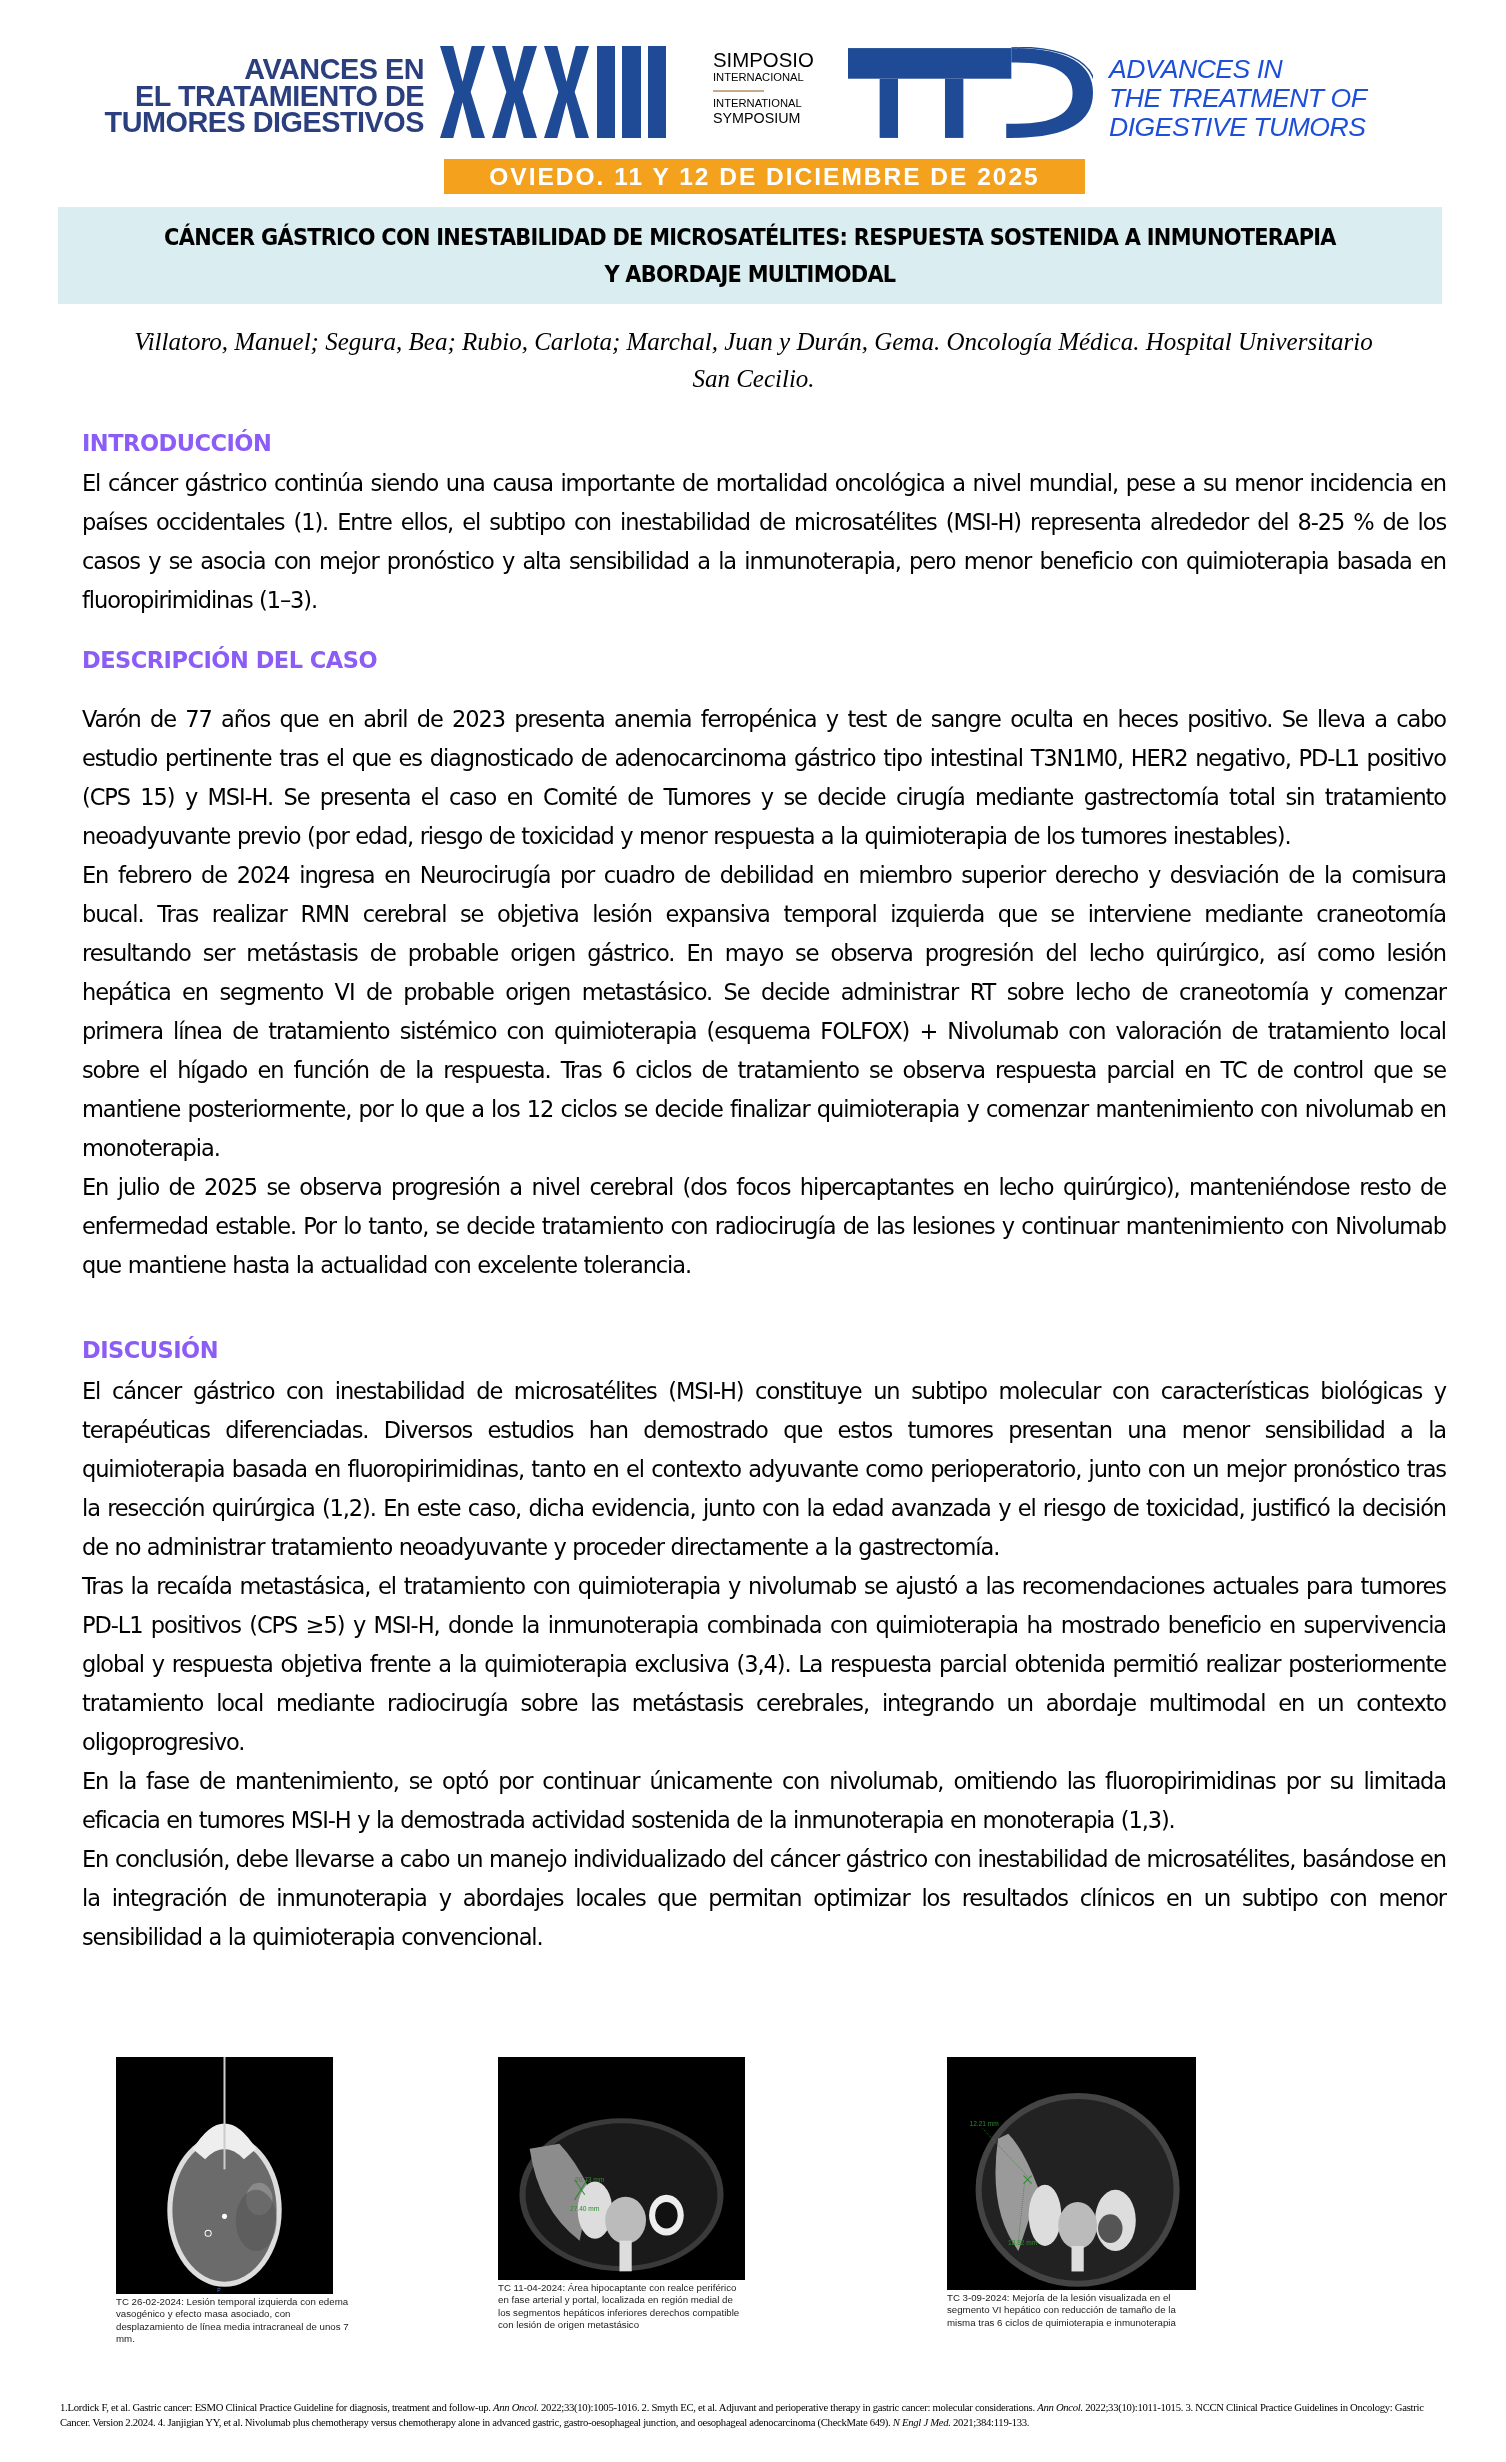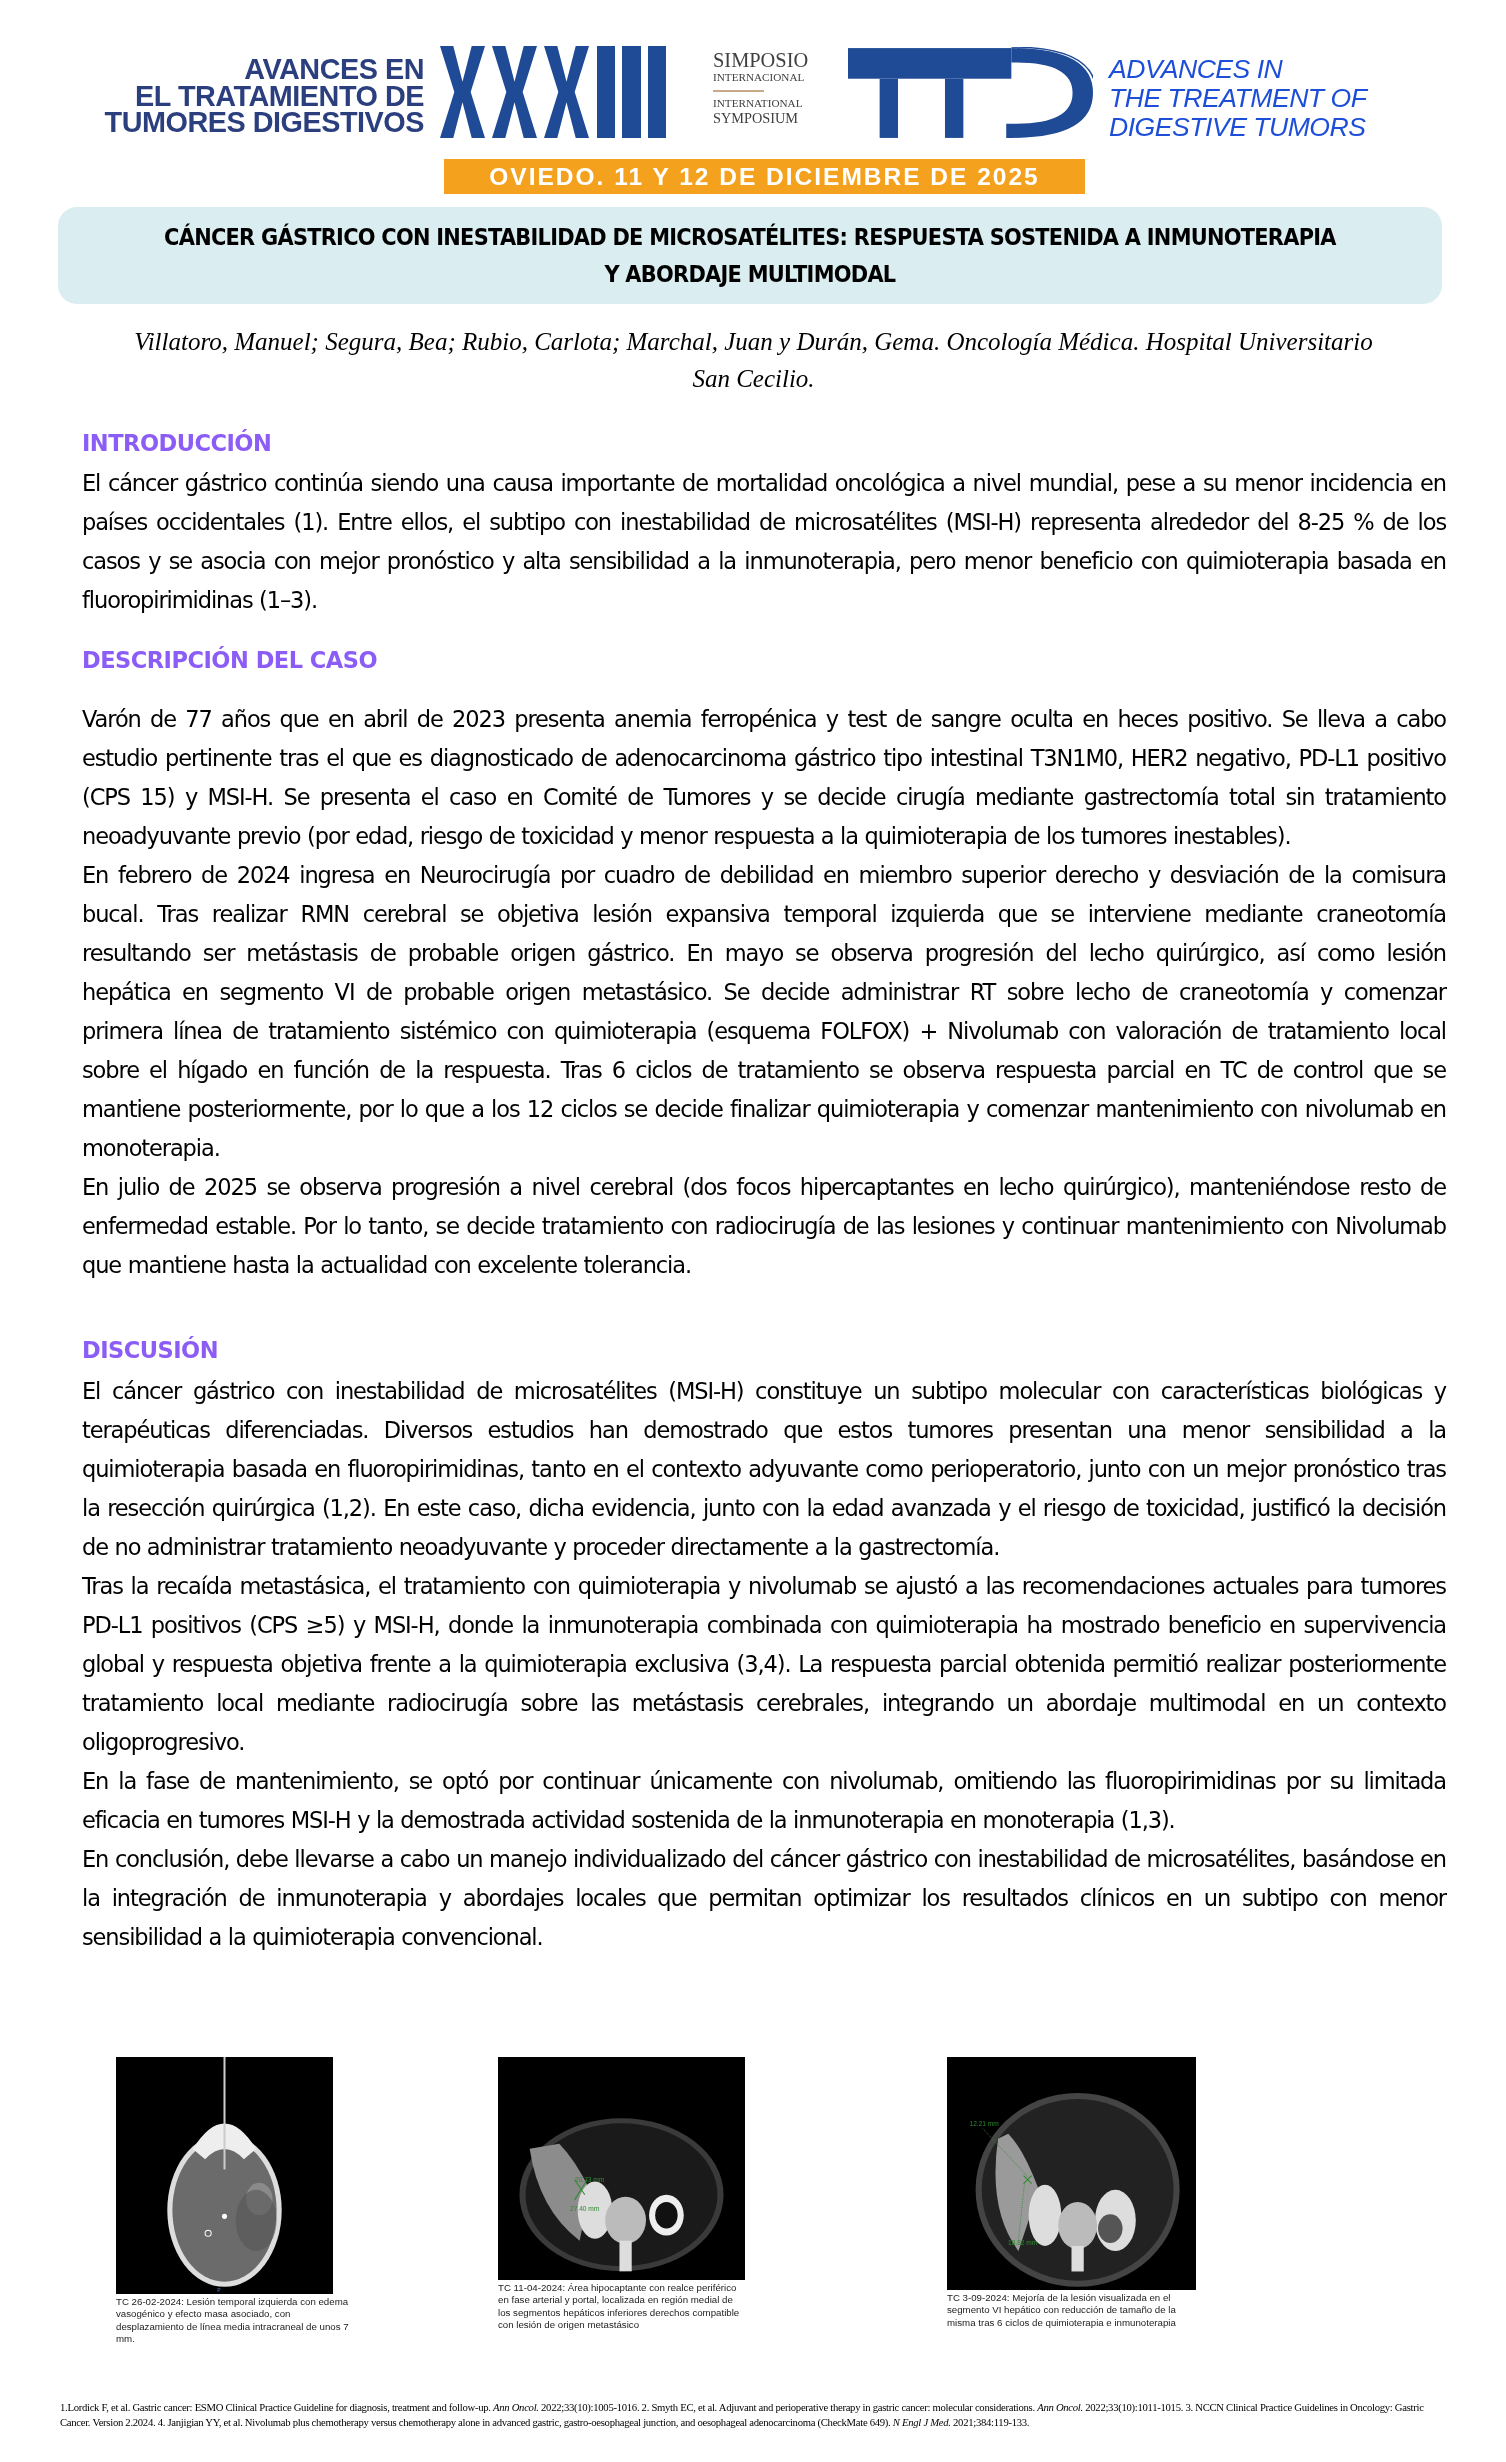--- a/index.html
+++ b/index.html
@@ -6,31 +6,31 @@
   body { width: 1507px; height: 2462px; position: relative; overflow: hidden; font-family: "Liberation Sans", sans-serif; color: #000; }
 
   
   .banner { position: absolute; left: 0; top: 0; width: 1507px; height: 199px; }
   .left-txt { position: absolute; left: 36px; top: 56px; width: 388px; text-align: right;
     font-family: "Liberation Sans", sans-serif; font-weight: bold; color: #2b3f7e; font-size: 30px; line-height: 26.6px; letter-spacing: -0.5px; transform: scaleX(0.96); transform-origin: right; }
   .roman { position: absolute; left: 440px; top: 46px; height: 92px; display: flex; gap: 7.2px; }
   .roman .x { width: 45px; height: 92px; position: relative; }
   .roman .x svg { width: 100%; height: 100%; }
   .roman .i { width: 18.4px; height: 92px; background: #1f4a95; }
-  .symp { position: absolute; left: 713px; top: 50px; width: 54px; font-family: Liberation Serif, serif; color: #404040; font-size: 15.3px; line-height: 15.3px; }
+  .symp { position: absolute; left: 713px; top: 50px; width: 54px; font-family: Liberation Sans, sans-serif; color: #000000; font-size: 15.3px; line-height: 15.3px; }
   .symp .big { font-size: 20.4px; line-height: 20.4px; }
   .symp .sep { height: 2px; background: #c9a98a; margin: 4.1px 0; width: 51px; }
   .ttd { position: absolute; left: 848px; top: 47px; width: 245px; height: 92px; }
   .right-txt { position: absolute; left: 1109px; top: 55px; font-family: "Liberation Sans", sans-serif; font-style: italic; font-weight: normal; color: #1d4ed8; font-size: 26.6px; line-height: 29px; letter-spacing: -0.5px; }
   .date-bar { position: absolute; left: 444px; top: 159px; width: 641px; height: 35px; background: #f4a21e; color: #fff;
     font-family: "Liberation Sans", sans-serif; font-weight: bold; font-size: 24.5px; line-height: 35px; text-align: center; letter-spacing: 2px; }
 
   
   .title-box { position: absolute; left: 58px; top: 207px; width: 1384px; height: 97px; background: #daedf0;
-    display: flex; align-items: center; justify-content: center; text-align: center; border-radius: 19px; }
+    display: flex; align-items: center; justify-content: center; text-align: center; }
   .title-box h1 { margin: 0; font-family: "DejaVu Sans", sans-serif; font-weight: bold; font-size: 22.5px; line-height: 37px; letter-spacing: -0.8px; transform: scaleX(0.93); }
 
   .authors { position: absolute; left: 66px; top: 323px; width: 1375px; text-align: center;
     font-family: "Liberation Serif", serif; font-style: italic; font-size: 25px; line-height: 37px; }
 
   
   .section { position: absolute; left: 82px; width: 1364px; }
   .section h2 { margin: 0; font-family: "DejaVu Sans", sans-serif; font-weight: bold; color: #8b5cf6; font-size: 22.5px; line-height: 31px; letter-spacing: -0.5px; }
   .section p { margin: 0; font-family: "DejaVu Sans", sans-serif; font-size: 22.5px; line-height: 39px; text-align: justify; letter-spacing: -1.1px; word-spacing: 0.5px; }
   .sec-intro { top: 428px; }

